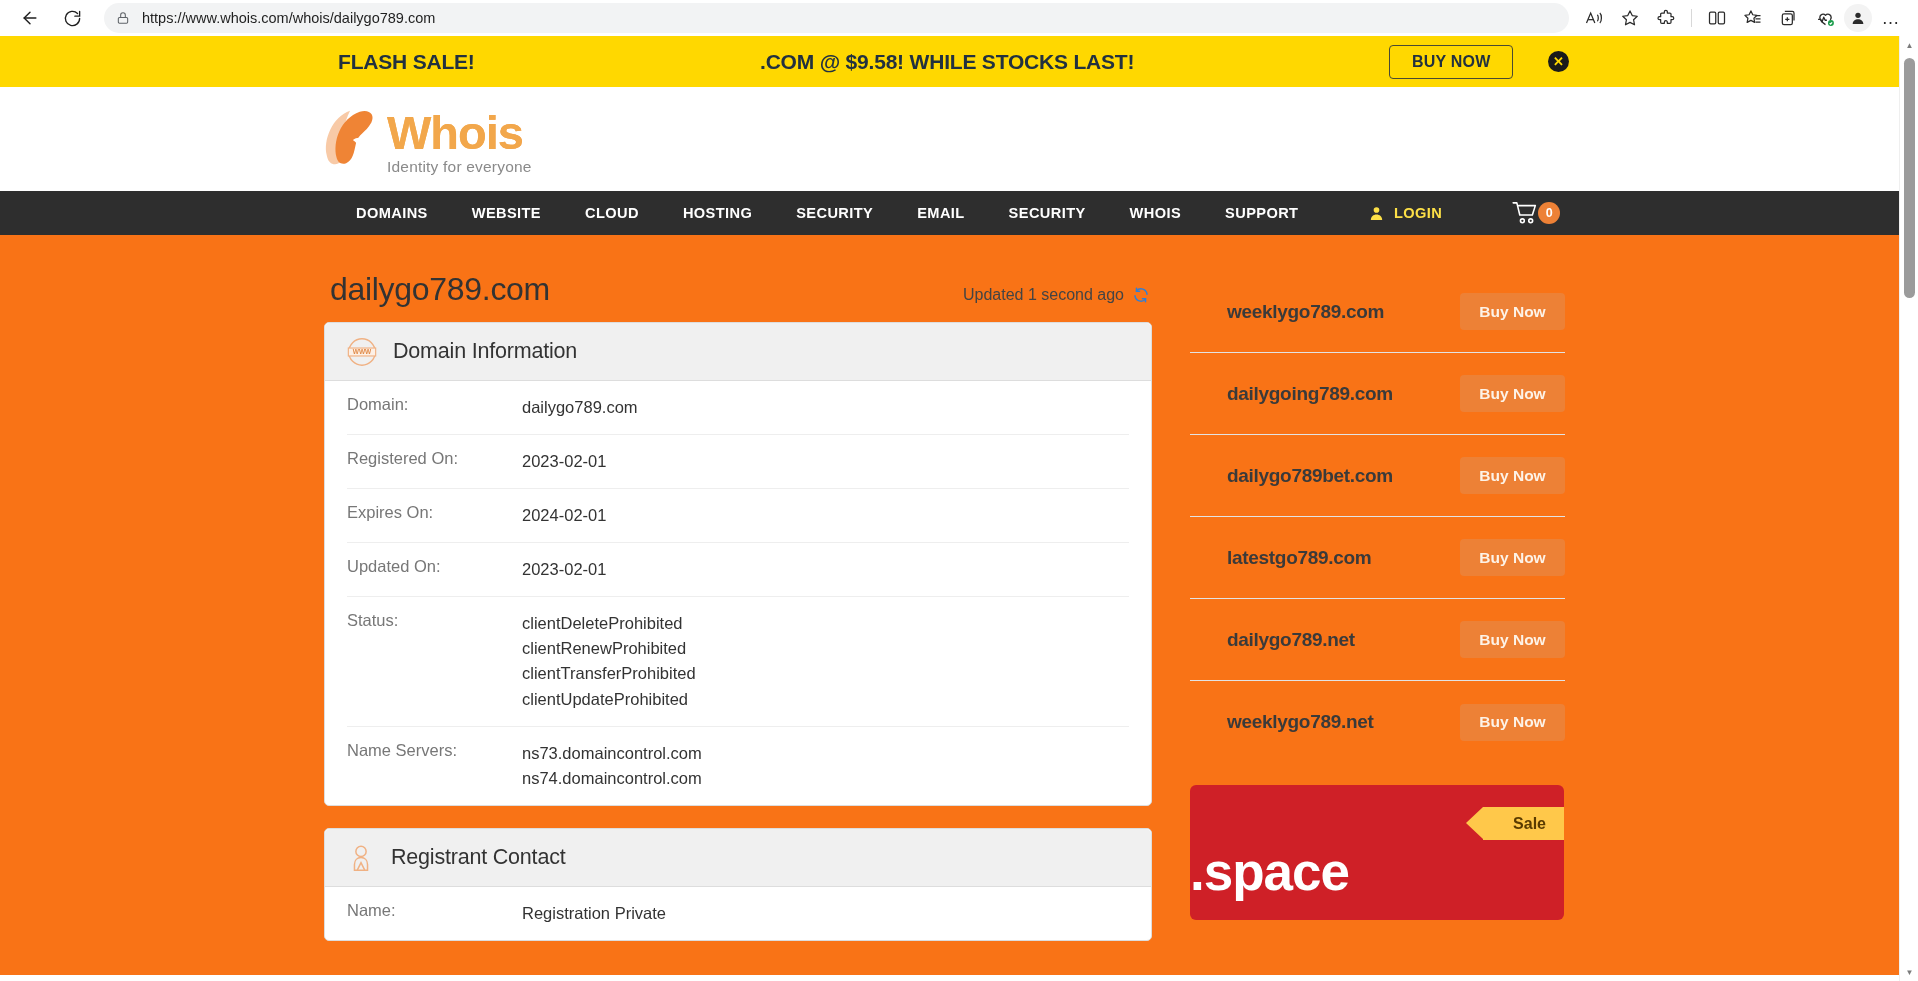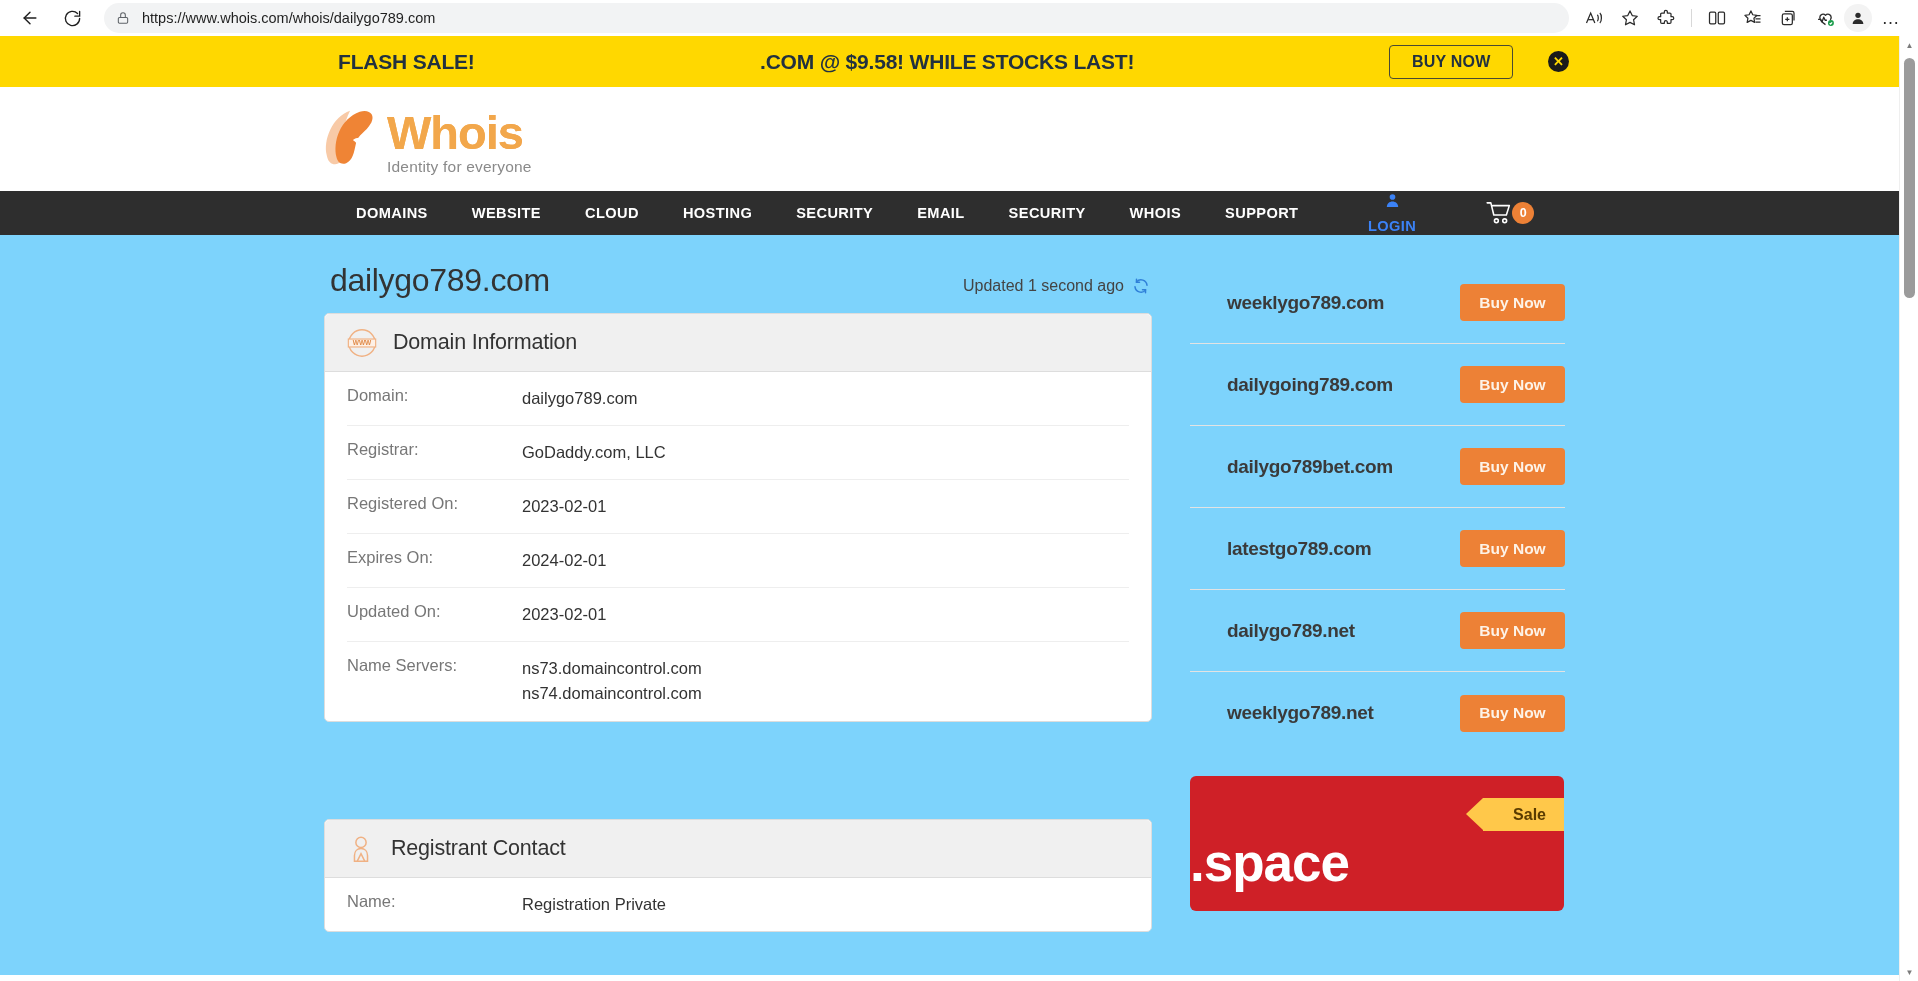--- a/index.html
+++ b/index.html
@@ -234,41 +234,40 @@
     font-size: 14.6px;
     font-weight: bold;
     letter-spacing: 0.4px;
     padding: 0 22px;
     cursor: pointer;
     white-space: nowrap;
   }
   .nav-right { position: absolute; left: 1368px; display: flex; align-items: center; }
   .login-link {
     display: flex; align-items: center; gap: 9px;
-    color: #3b82f6; font-size: 14.6px; font-weight: bold; letter-spacing: 0.4px;
+    color: #fde047; font-size: 14.6px; font-weight: bold; letter-spacing: 0.4px;
     cursor: pointer;
-    flex-direction: column;
   }
   .cart-wrap { display: flex; align-items: center; margin-left: 70px; cursor: pointer; }
   .cart-badge {
     width: 22px; height: 22px;
     border-radius: 50%;
     background: #ed8136;
     color: #fff;
     font-size: 12.5px;
     font-weight: bold;
     display: flex; align-items: center; justify-content: center;
     margin-left: -4px;
   }
 
   
   .content {
     position: relative;
-    padding-top: 13px;
-    background: #7dd3fc;
+    padding-top: 22px;
+    background: #f97316;
     height: 740px;
   }
   .container { position: relative; width: 1899px; }
 
   .title-row {
     position: absolute;
     left: 330px; top: 14px;
     width: 820px;
     display: flex;
     align-items: baseline;
@@ -588,44 +587,47 @@
             <h2>Domain Information</h2>
           </div>
           <div class="card-body">
             <div class="row">
               <div class="row-label">Domain:</div>
               <div class="row-value">
                 <div>dailygo789.com</div>
               </div>
             </div>
             <div class="row">
-              <div class="row-label">Registrar:</div>
-              <div class="row-value">
-                <div>GoDaddy.com, LLC</div>
-              </div>
-            </div>
-            <div class="row">
               <div class="row-label">Registered On:</div>
               <div class="row-value">
                 <div>2023-02-01</div>
               </div>
             </div>
             <div class="row">
               <div class="row-label">Expires On:</div>
               <div class="row-value">
                 <div>2024-02-01</div>
               </div>
             </div>
             <div class="row">
               <div class="row-label">Updated On:</div>
               <div class="row-value">
                 <div>2023-02-01</div>
               </div>
             </div>
             <div class="row">
+              <div class="row-label">Status:</div>
+              <div class="row-value">
+                <div>clientDeleteProhibited</div>
+                <div>clientRenewProhibited</div>
+                <div>clientTransferProhibited</div>
+                <div>clientUpdateProhibited</div>
+              </div>
+            </div>
+            <div class="row">
               <div class="row-label">Name Servers:</div>
               <div class="row-value">
                 <div>ns73.domaincontrol.com</div>
                 <div>ns74.domaincontrol.com</div>
               </div>
             </div>
           </div>
         </div>
 
         <div class="card card-2">

